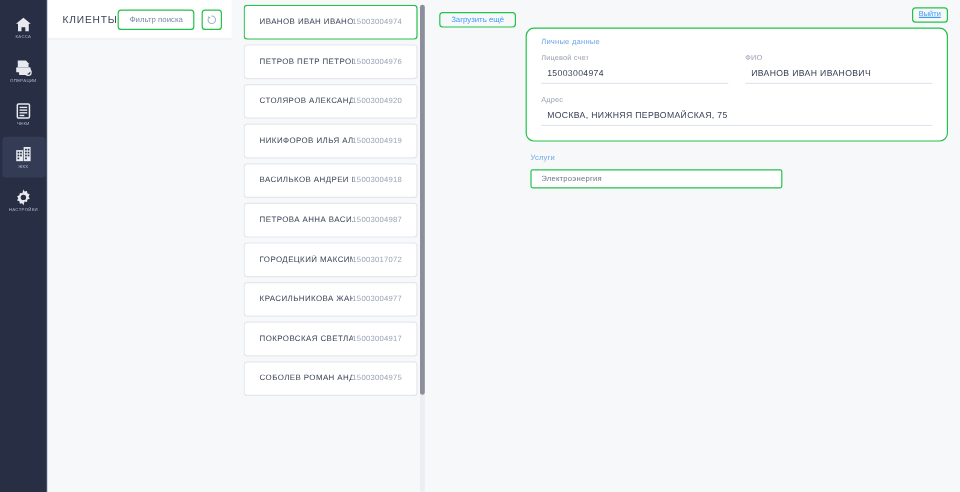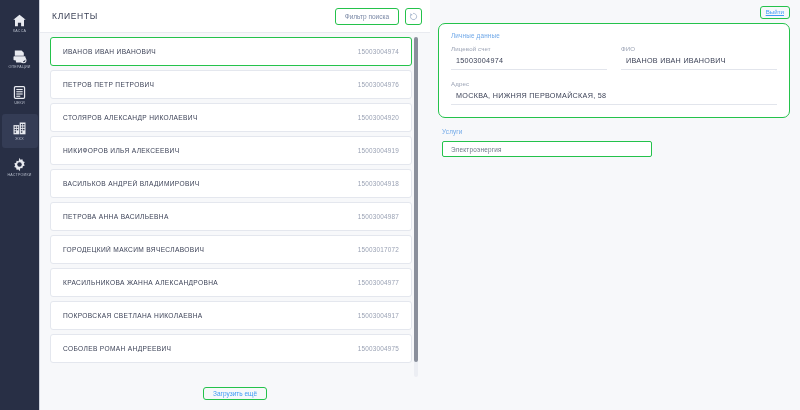--- a/index.html
+++ b/index.html
@@ -71,21 +71,21 @@
     display: flex;
     position: relative;
   }
 
   
   #left-col {
     width: 390px;
     flex: 0 0 390px;
     height: 410px;
     display: flex;
-    flex-direction: column;
+    flex-direction: row;
     position: relative;
   }
 
   #left-header {
     height: 33px;
     flex: 0 0 33px;
     display: flex;
     align-items: center;
     padding: 0 8px 0 12px;
     background: #ffffff;
@@ -467,21 +467,21 @@
           </div>
           <div class="field">
             <div class="field-label">ФИО</div>
             <div class="field-value">ИВАНОВ ИВАН ИВАНОВИЧ</div>
           </div>
         </div>
 
         <div class="field-grid" style="margin-top:10px">
           <div class="field full">
             <div class="field-label">Адрес</div>
-            <div class="field-value">МОСКВА, НИЖНЯЯ ПЕРВОМАЙСКАЯ, 58</div>
+            <div class="field-value">МОСКВА, НИЖНЯЯ ПЕРВОМАЙСКАЯ, 75</div>
           </div>
         </div>
       </div>
 
       <div id="services-section">
         <div id="services-title">Услуги</div>
         <div id="service-item">
           <span id="service-label">Электроэнергия</span>
         </div>
       </div>

